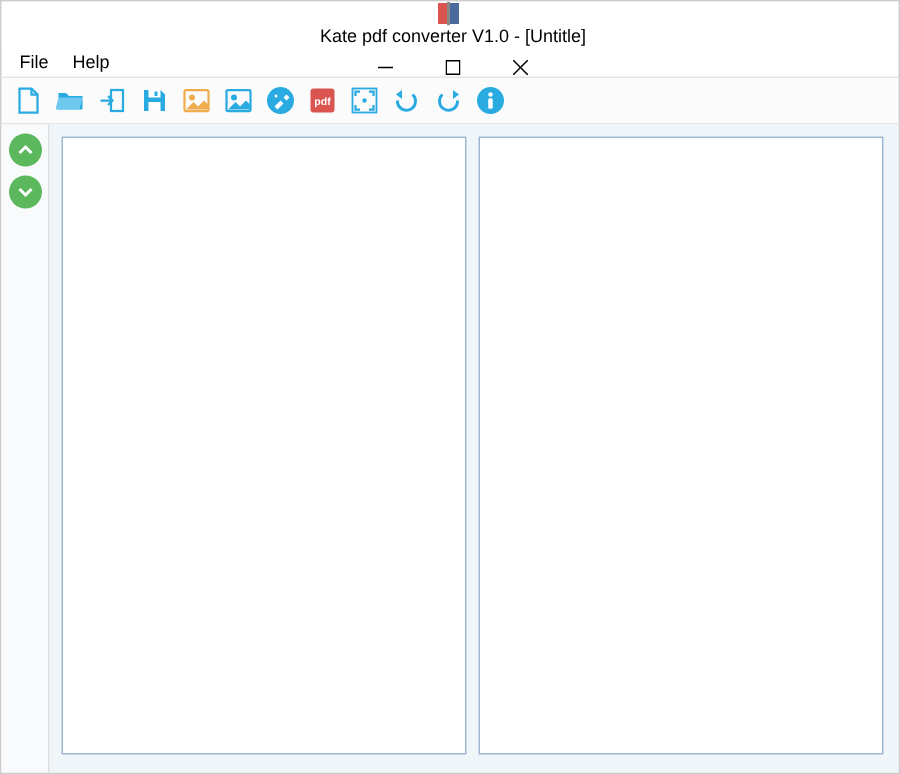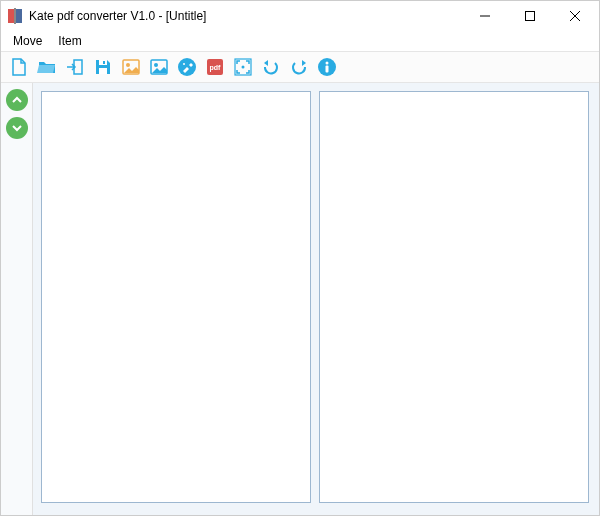--- a/index.html
+++ b/index.html
@@ -11,20 +11,21 @@
   height: 516px;
   overflow: hidden;
   border: 1px solid #ccc;
 }
 .titlebar {
   height: 30px;
   display: flex;
   align-items: center;
   padding: 0 2px 0 6px;
   background: #fff;
+  flex-direction: column;
 }
 .titlebar .app-icon {
   width: 16px; height: 16px;
   margin-right: 6px;
   display: flex; align-items: center; justify-content: center;
 }
 .titlebar .title { flex: 1; font-size: 12px; color: #000; }
 .win-controls { display: flex; }
 .win-btn {
   width: 45px; height: 28px;
@@ -115,22 +116,22 @@
     <div class="win-btn">
       <svg width="10" height="10" viewBox="0 0 10 10">
           <line x1="0" y1="0" x2="10" y2="10" stroke="#000" stroke-width="1"></line>
           <line x1="10" y1="0" x2="0" y2="10" stroke="#000" stroke-width="1"></line>
         </svg>
     </div>
   </div>
 </div>
 
 <div class="menubar">
-  <div class="menu-item">Move</div>
-  <div class="menu-item">Item</div>
+  <div class="menu-item">File</div>
+  <div class="menu-item">Help</div>
 </div>
 
 <div class="toolbar">
   <div class="tool-btn">
     <svg width="20" height="20" viewBox="0 0 20 20">
         <path d="M4 2 h8 l4 4 v12 h-12 z" fill="none" stroke="#29abe2" stroke-width="1.5"></path>
         <path d="M12 2 v4 h4" fill="none" stroke="#29abe2" stroke-width="1.5"></path>
       </svg>
   </div>
   <div class="tool-btn">

